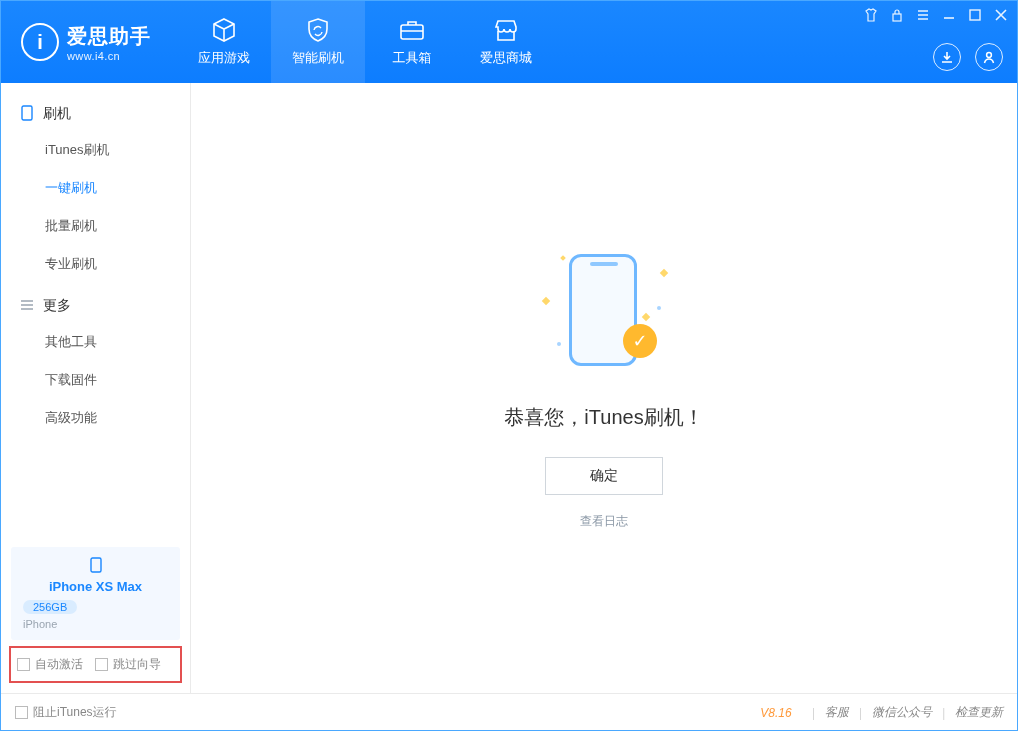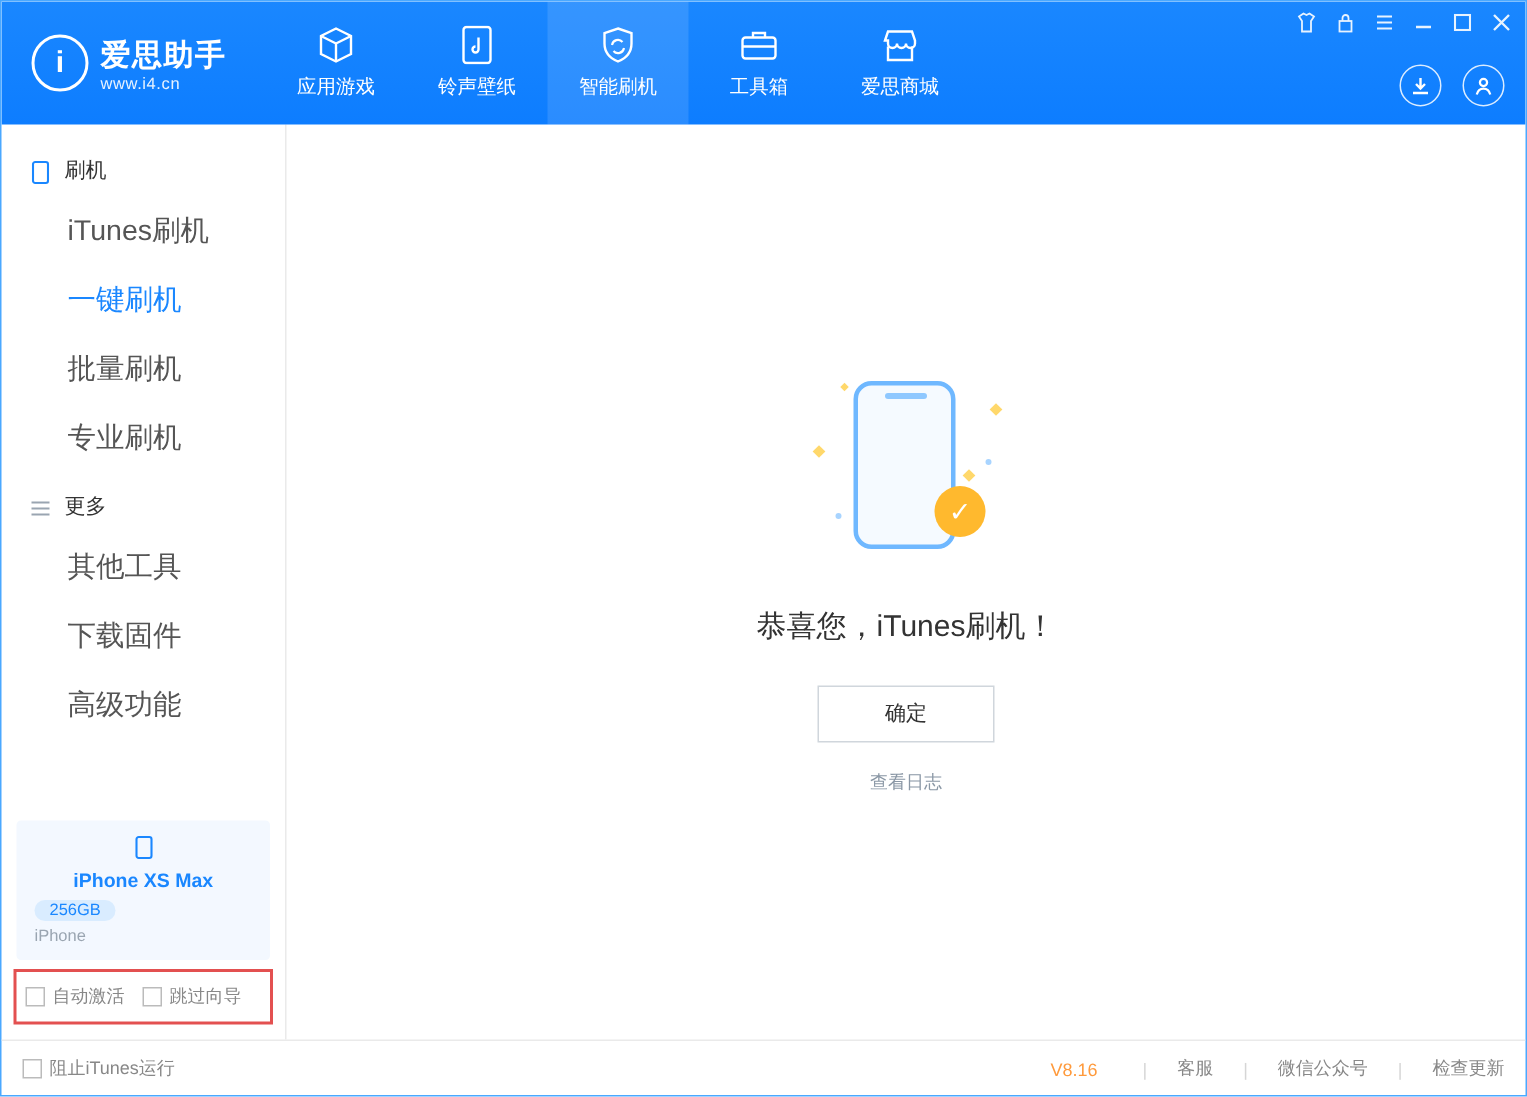--- a/index.html
+++ b/index.html
@@ -19,23 +19,23 @@
 .nav-label { font-size: 13px; }
 
 .win-controls { position: absolute; right: 8px; top: 6px; display: flex; gap: 10px; }
 .win-ico { width: 16px; height: 16px; display: flex; align-items: center; justify-content: center; cursor: pointer; opacity: .9; }
 .right-icons { position: absolute; right: 14px; bottom: 12px; display: flex; gap: 14px; }
 .circ-ico { width: 28px; height: 28px; border: 1.6px solid rgba(255,255,255,.85); border-radius: 50%; display: flex; align-items: center; justify-content: center; cursor: pointer; }
 
 .body-row { display: flex; height: 610px; }
 .sidebar { width: 190px; border-right: 1px solid #eaeaea; padding-top: 14px; display: flex; flex-direction: column; }
 .side-section { padding: 0 0 6px 0; }
-.side-head { display: flex; align-items: flex-end; padding: 8px 18px; color: #333; font-size: 14px; font-weight: 550; }
+.side-head { display: flex; align-items: flex-start; padding: 8px 18px; color: #333; font-size: 14px; font-weight: 550; }
 .side-head .hicon { width: 16px; height: 16px; margin-right: 8px; display: flex; align-items: center; justify-content: center; }
-.side-item { padding: 10px 18px 10px 44px; font-size: 19px; color: #555; cursor: pointer; }
+.side-item { padding: 10px 18px 10px 44px; font-size: 13px; color: #555; cursor: pointer; }
 .side-item.active { color: #1a87ff; padding-left: 44px; }
 
 .side-footer { margin-top: auto; }
 .mode-box, .device-box { background: #f3f8ff; margin: 6px 10px; border-radius: 3px; padding: 10px 12px; font-size: 13px; }
 .mode-box { display: flex; align-items: center; gap: 8px; color: #333; }
 .mode-dot { width: 16px; height: 16px; border: 1.6px solid #1a87ff; border-radius: 50%; position: relative; }
 .mode-dot::after { content: ""; position: absolute; width: 6px; height: 6px; background: #1a87ff; border-radius: 50%; top: 3px; left: 3px; }
 .device-box .dname { color: #1a87ff; font-weight: 600; display: flex; align-items: center; gap: 6px; flex-direction: column; }
 .badge { display: inline-block; background: #d9ecff; color: #1a87ff; border-radius: 10px; padding: 1px 10px; font-size: 11px; margin-top: 6px; }
 .dtype { font-size: 11px; color: #9aa5b1; margin-top: 4px; }
@@ -53,21 +53,21 @@
 .spark.s1 { left: 4px; top: 52px; } .spark.s2 { right: 2px; top: 24px; } .spark.s3 { right: 20px; bottom: 56px; } .spark.s4 { left: 22px; top: 10px; width:4px; height:4px; }
 .dot { position: absolute; width: 4px; height: 4px; background: #a8d4ff; border-radius: 50%; }
 .dot.d1 { right: 8px; top: 60px; } .dot.d2 { left: 18px; bottom: 30px; }
 
 .headline { font-size: 20px; color: #333; margin-bottom: 26px; }
 .ok-btn { border: 1px solid #d0d6dc; background: #fff; padding: 9px 44px; font-size: 14px; color: #333; cursor: pointer; margin-bottom: 18px; }
 .log-link { font-size: 12px; color: #8a97a5; cursor: pointer; }
 
 .statusbar { height: 38px; border-top: 1px solid #eaeaea; display: flex; align-items: center; padding: 0 14px; font-size: 12px; color: #888; justify-content: center; }
 .statusbar .left { display: flex; align-items: center; gap: 6px; }
-.statusbar .right { margin-left: auto; display: flex; align-items: center; gap: 20px; }
+.statusbar .right { margin-left: auto; display: flex; align-items: center; gap: 10px; font-style: italic; }
 .statusbar .sep { color: #d6d6d6; }
 .ver { color: #ff9a3c; margin-right: 10px; }
 .slink { cursor: pointer; }
 </style>
 </head>
 <body>
 
 <div class="titlebar">
   <div class="logo-area">
     <div class="logo-circle">
@@ -81,29 +81,20 @@
 
   <div class="nav">
     <div class="nav-item">
       <div class="nav-icon">
           <svg width="26" height="26" viewBox="0 0 26 26">
             <path d="M13 2l10 5v12l-10 5-10-5V7z" fill="none" stroke="#fff" stroke-width="1.6"></path>
             <path d="M3 7l10 5 10-5M13 12v12" stroke="#fff" stroke-width="1.6" fill="none"></path>
           </svg>
         </div>
       <div class="nav-label">应用游戏</div>
-    </div>
-    <div class="nav-item">
-      <div class="nav-icon">
-          <svg width="22" height="26" viewBox="0 0 22 26">
-            <rect x="2" y="1" width="18" height="24" rx="2" fill="none" stroke="#fff" stroke-width="1.6"></rect>
-            <path d="M12 8v8a2 2 0 11-2-2" stroke="#fff" stroke-width="1.6" fill="none"></path>
-          </svg>
-        </div>
-      <div class="nav-label">铃声壁纸</div>
     </div>
     <div class="nav-item active">
       <div class="nav-icon">
           <svg width="26" height="26" viewBox="0 0 26 26">
             <path d="M13 2l9 3v7c0 6-4 10-9 12-5-2-9-6-9-12V5z" fill="none" stroke="#fff" stroke-width="1.6"></path>
             <path d="M9 13a4 4 0 017-2m1 4a4 4 0 01-7 2" stroke="#fff" stroke-width="1.4" fill="none"></path>
           </svg>
         </div>
       <div class="nav-label">智能刷机</div>
     </div>

